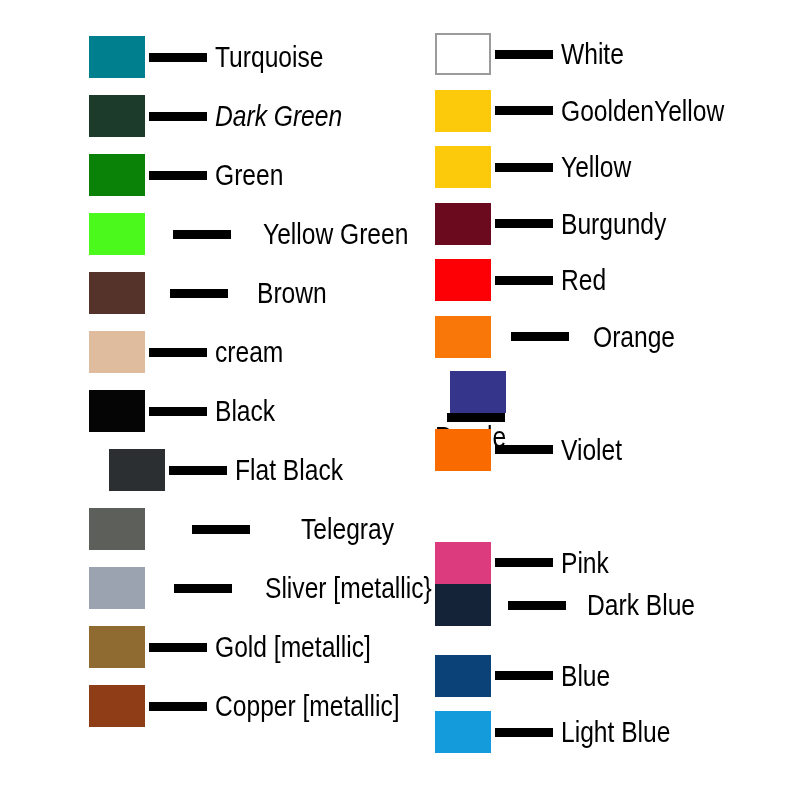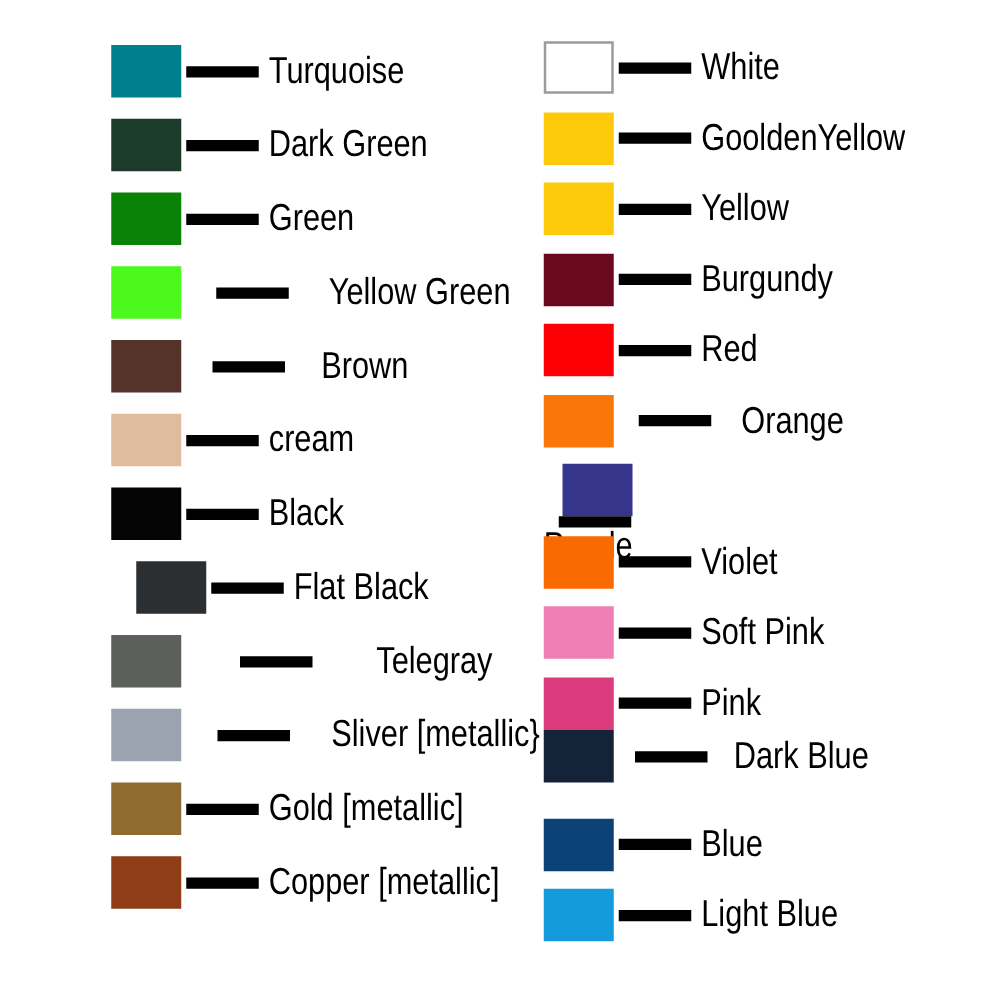--- a/index.html
+++ b/index.html
@@ -74,21 +74,21 @@
 <body>
 
 <div id="legend-board">
 
   <div class="legend-column" id="legend-column-left">
       <div class="legend-row" style="top: 35px;">
         <div class="swatch" title="#00808e" style="background: rgb(0, 128, 142); width: 56px; height: 42px;"></div>
         <div class="connector" style="width: 58px; height: 9px; background: rgb(0, 0, 0);"></div>
         <div class="legend-label">Turquoise</div>
       </div>
-      <div class="legend-row" style="top: 94px;">
+      <div class="legend-row" style="top: 94px; font-style: italic;">
         <div class="swatch" title="#1c3b2a" style="background: rgb(28, 59, 42); width: 56px; height: 42px;"></div>
         <div class="connector" style="width: 58px; height: 9px; background: rgb(0, 0, 0);"></div>
         <div class="legend-label">Dark Green</div>
       </div>
       <div class="legend-row" style="top: 153px;">
         <div class="swatch" title="#0a8208" style="background: rgb(10, 130, 8); width: 56px; height: 42px;"></div>
         <div class="connector" style="width: 58px; height: 9px; background: rgb(0, 0, 0);"></div>
         <div class="legend-label">Green</div>
       </div>
       <div class="legend-row" style="top: 212px; gap: 24px;">
@@ -172,25 +172,20 @@
       <div class="legend-row" style="top: 371px; flex-direction: column;">
         <div class="swatch" title="#35358c" style="background: rgb(53, 53, 140); width: 56px; height: 42px;"></div>
         <div class="connector" style="width: 58px; height: 9px; background: rgb(0, 0, 0);"></div>
         <div class="legend-label">Purple</div>
       </div>
       <div class="legend-row" style="top: 427.5px;">
         <div class="swatch" title="#f96a00" style="background: rgb(249, 106, 0); width: 56px; height: 42px;"></div>
         <div class="connector" style="width: 58px; height: 9px; background: rgb(0, 0, 0);"></div>
         <div class="legend-label">Violet</div>
       </div>
-      <div class="legend-row" style="top: 484px;">
-        <div class="swatch" title="#f07fb5" style="background: rgb(240, 127, 181); width: 56px; height: 42px;"></div>
-        <div class="connector" style="width: 58px; height: 9px; background: rgb(0, 0, 0);"></div>
-        <div class="legend-label">Soft Pink</div>
-      </div>
       <div class="legend-row" style="top: 540.5px;">
         <div class="swatch" title="#dc3b7e" style="background: rgb(220, 59, 126); width: 56px; height: 42px;"></div>
         <div class="connector" style="width: 58px; height: 9px; background: rgb(0, 0, 0);"></div>
         <div class="legend-label">Pink</div>
       </div>
       <div class="legend-row" style="top: 583px; gap: 13px;">
         <div class="swatch" title="#142338" style="background: rgb(20, 35, 56); width: 56px; height: 42px;"></div>
         <div class="connector" style="width: 58px; height: 9px; background: rgb(0, 0, 0);"></div>
         <div class="legend-label">Dark Blue</div>
       </div>

